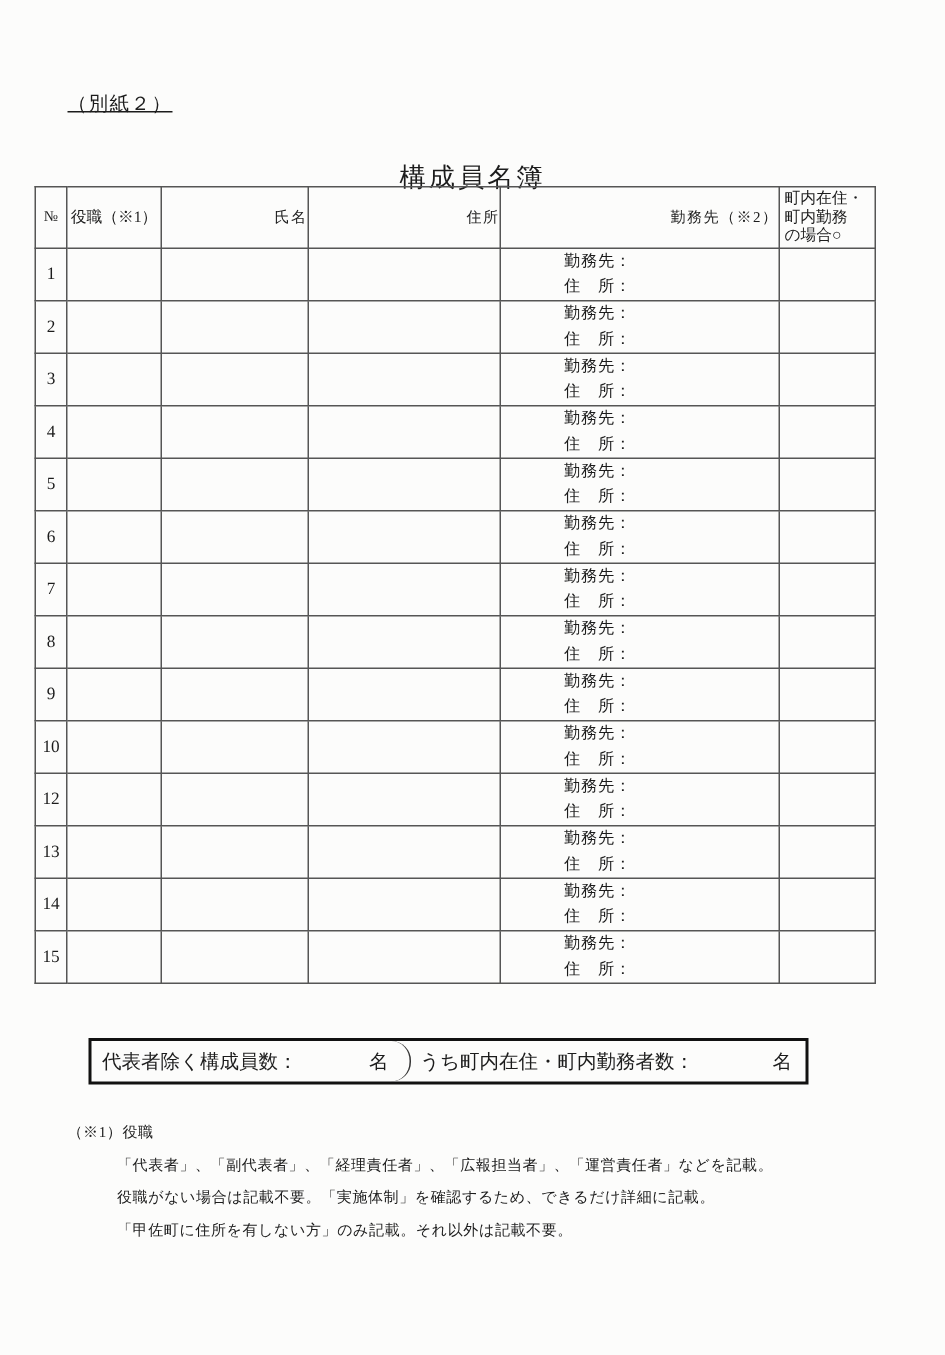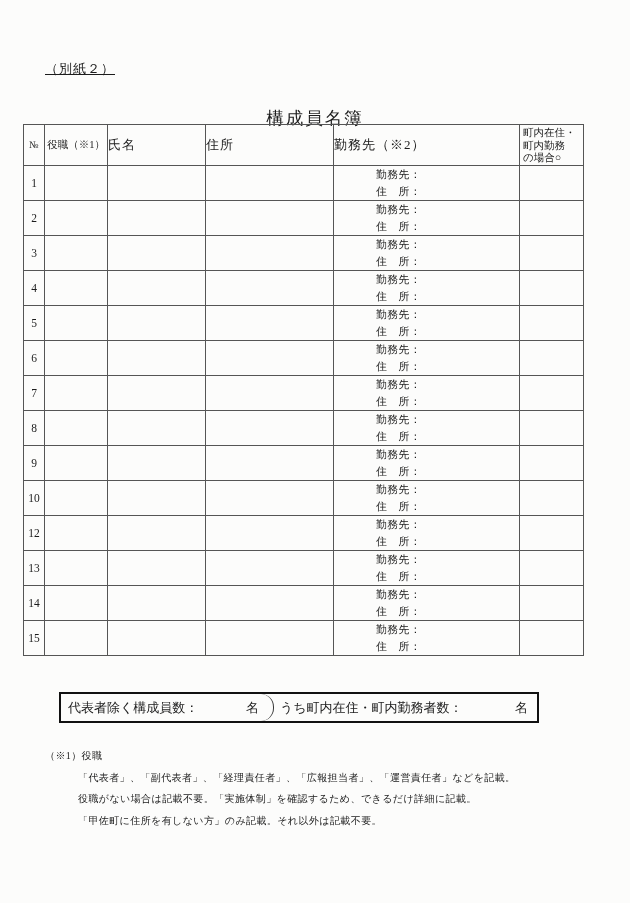--- a/index.html
+++ b/index.html
@@ -29,21 +29,21 @@
   table.roster th, table.roster td {
     border:1px solid #555;
     font-weight:normal;
     vertical-align:middle;
     overflow:hidden;
   }
   table.roster thead tr { height:40px; }
   table.roster tbody tr { height:34px; }
   .th-no   { font-size:10px;   text-align:center; }
   .th-pos  { font-size:10.5px; text-align:center; }
-  .th-mid  { font-size:13px; text-align:left; letter-spacing:1px; }
+  .th-mid  { font-size:10px; text-align:right; letter-spacing:1px; }
   .th-zone { font-size:10.5px; text-align:left; vertical-align:top; padding:2px 2px 0 3px; line-height:12.5px; }
   .th-zone span { display:block; }
   td.c-no { font-size:11.5px; text-align:center; }
   td.c-work { vertical-align:top; padding-left:10px; font-size:10.8px; }
   td.c-work .wl { display:block; height:17px; line-height:17px; letter-spacing:0.5px;margin-left:32px; }
   .summary-box {
     position:absolute; left:59px; top:692px;
     width:480px; height:31px;
     border:2.5px solid #111;
     display:flex; align-items:stretch;

